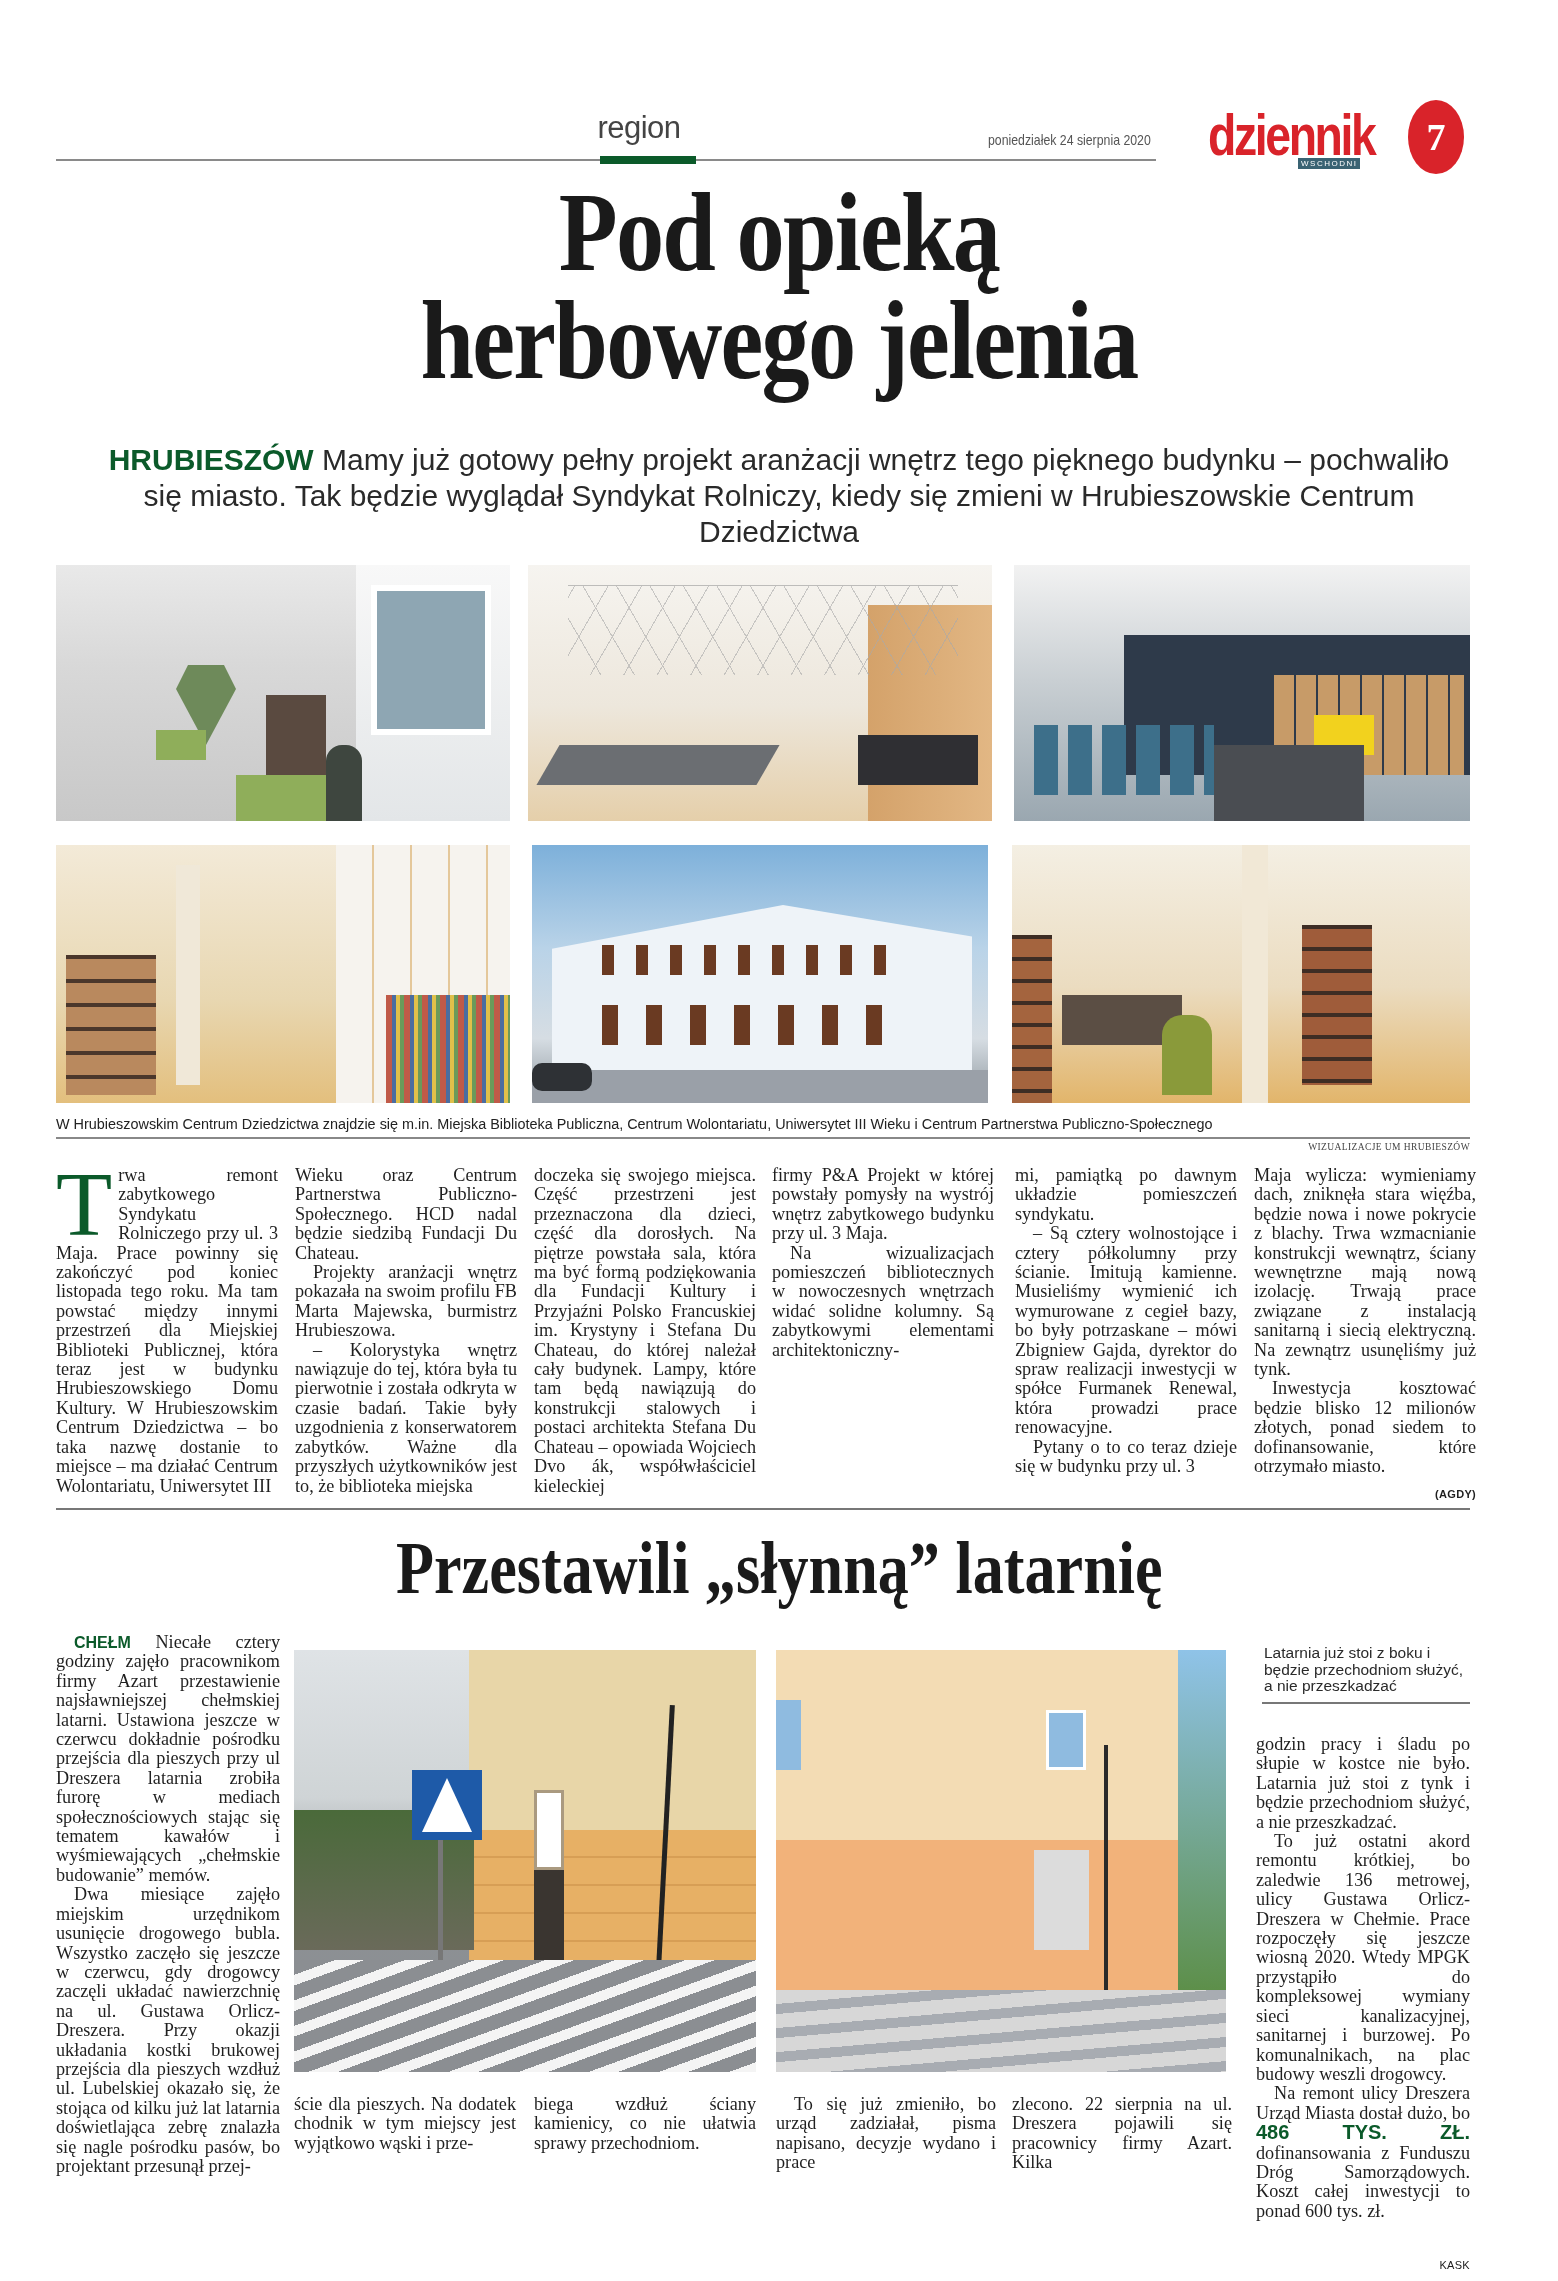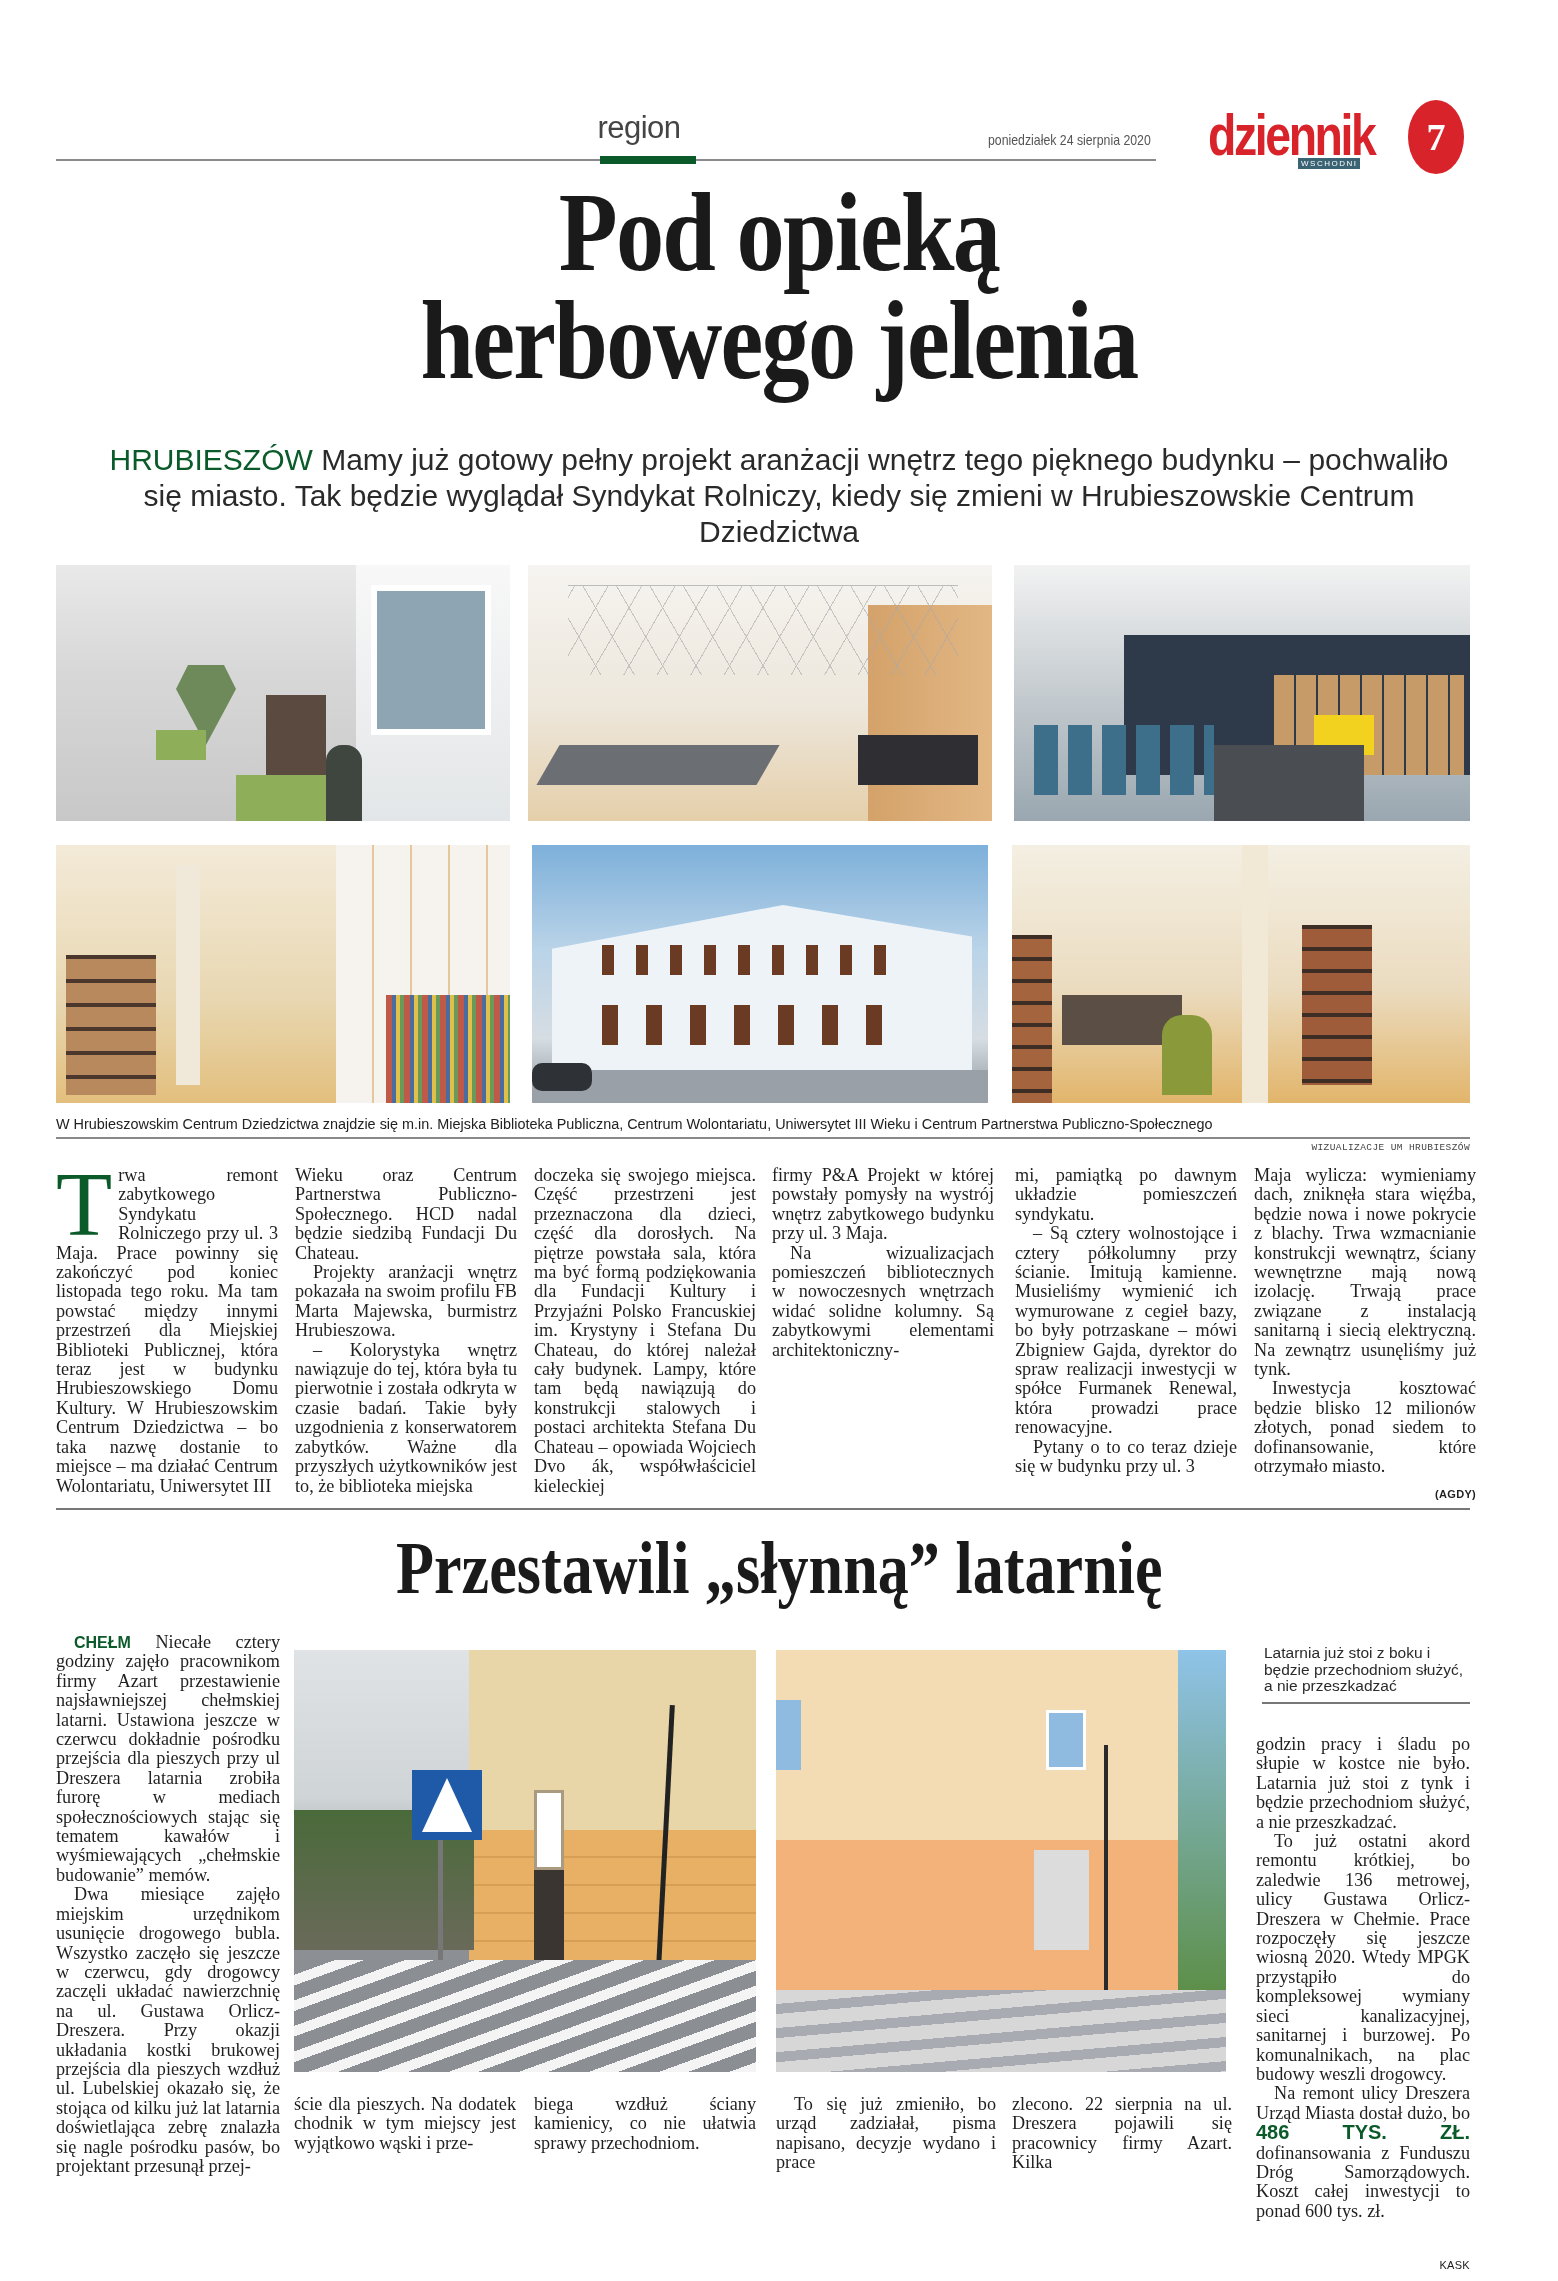--- a/index.html
+++ b/index.html
@@ -21,21 +21,21 @@
     background: #d9232a; color: #fff; font-family: "Liberation Serif", serif; font-size: 38px; font-weight: bold;
     display: flex; align-items: center; justify-content: center; }
 
   
   .headline-1 { position: absolute; left: 0; top: 178px; width: 1558px; text-align: center;
     font-family: "Liberation Serif", serif; font-weight: bold; font-size: 112px; line-height: 108px; color: #1a1a1a;
     letter-spacing: -2px; }
   .headline-1 span { display: block; transform: scaleX(0.86); }
   .lead { position: absolute; left: 90px; top: 442px; width: 1378px; text-align: center;
     font-family: "Liberation Sans", sans-serif; font-size: 30px; line-height: 36px; color: #2a2a2a; font-weight: 300; }
-  .lead .lead-tag { color: #0b5a2a; font-weight: normal; }
+  .lead .lead-tag { color: #0b5a2a; font-weight: bold; }
 
   .photo-grid { position: absolute; left: 56px; top: 565px; width: 1414px; height: 540px; }
   .photo { position: absolute; overflow: hidden; }
   .ph1 { left: 0; top: 0; width: 454px; height: 256px;
     background: linear-gradient(180deg,#e9e9e9 0%,#d8d8d8 40%,#c8c8c8 100%); }
   .ph2 { left: 472px; top: 0; width: 464px; height: 256px;
     background: linear-gradient(180deg,#f6f4f0 0%,#ede7dc 55%,#e5cfaa 100%); }
   .ph3 { left: 958px; top: 0; width: 456px; height: 256px;
     background: linear-gradient(180deg,#f2f2f2 0%,#c9cfd3 45%,#9aa7b0 100%); }
   .ph4 { left: 0; top: 280px; width: 454px; height: 258px;
@@ -43,21 +43,21 @@
   .ph5 { left: 476px; top: 280px; width: 456px; height: 258px;
     background: linear-gradient(180deg,#7db0da 0%,#b9d3e8 40%,#d6dde3 75%,#8d969d 100%); }
   .ph6 { left: 956px; top: 280px; width: 458px; height: 258px;
     background: linear-gradient(180deg,#f4efe3 0%,#ebdcc0 55%,#e2b56b 100%); }
   
   .deco { position: absolute; }
 
   .caption-1 { position: absolute; left: 56px; top: 1115px; width: 1414px; font-family: "Liberation Sans", sans-serif;
     font-size: 15.5px; color: #222; white-space: nowrap; transform: scaleX(0.93); transform-origin: left; }
   .caption-rule { position: absolute; left: 56px; top: 1137px; width: 1414px; height: 2px; background: #888; }
-  .credit-1 { position: absolute; right: 88px; top: 1142px; font-family: Liberation Mono, monospace;
+  .credit-1 { position: absolute; right: 88px; top: 1142px; font-family: Liberation Serif, serif;
     font-size: 9.5px; color: #444; letter-spacing: 0.4px; margin-left: 8px; }
 
   .cols { position: absolute; top: 1166px; }
   .col { position: absolute; width: 222px; font-family: "Liberation Serif", serif; font-size: 18.2px;
     line-height: 19.4px; color: #1f1f1f; text-align: justify; hyphens: none; }
   .col p { text-indent: 18px; }
   .col p.noindent { text-indent: 0; }
   .dropcap { float: left; font-family: "Liberation Serif", serif; font-size: 92px; line-height: 72px;
     color: #0b5a2a; padding-right: 6px; margin-top: 2px; }
   .byline { text-align: right; font-family: "Liberation Sans", sans-serif; font-weight: bold; font-size: 11px;

